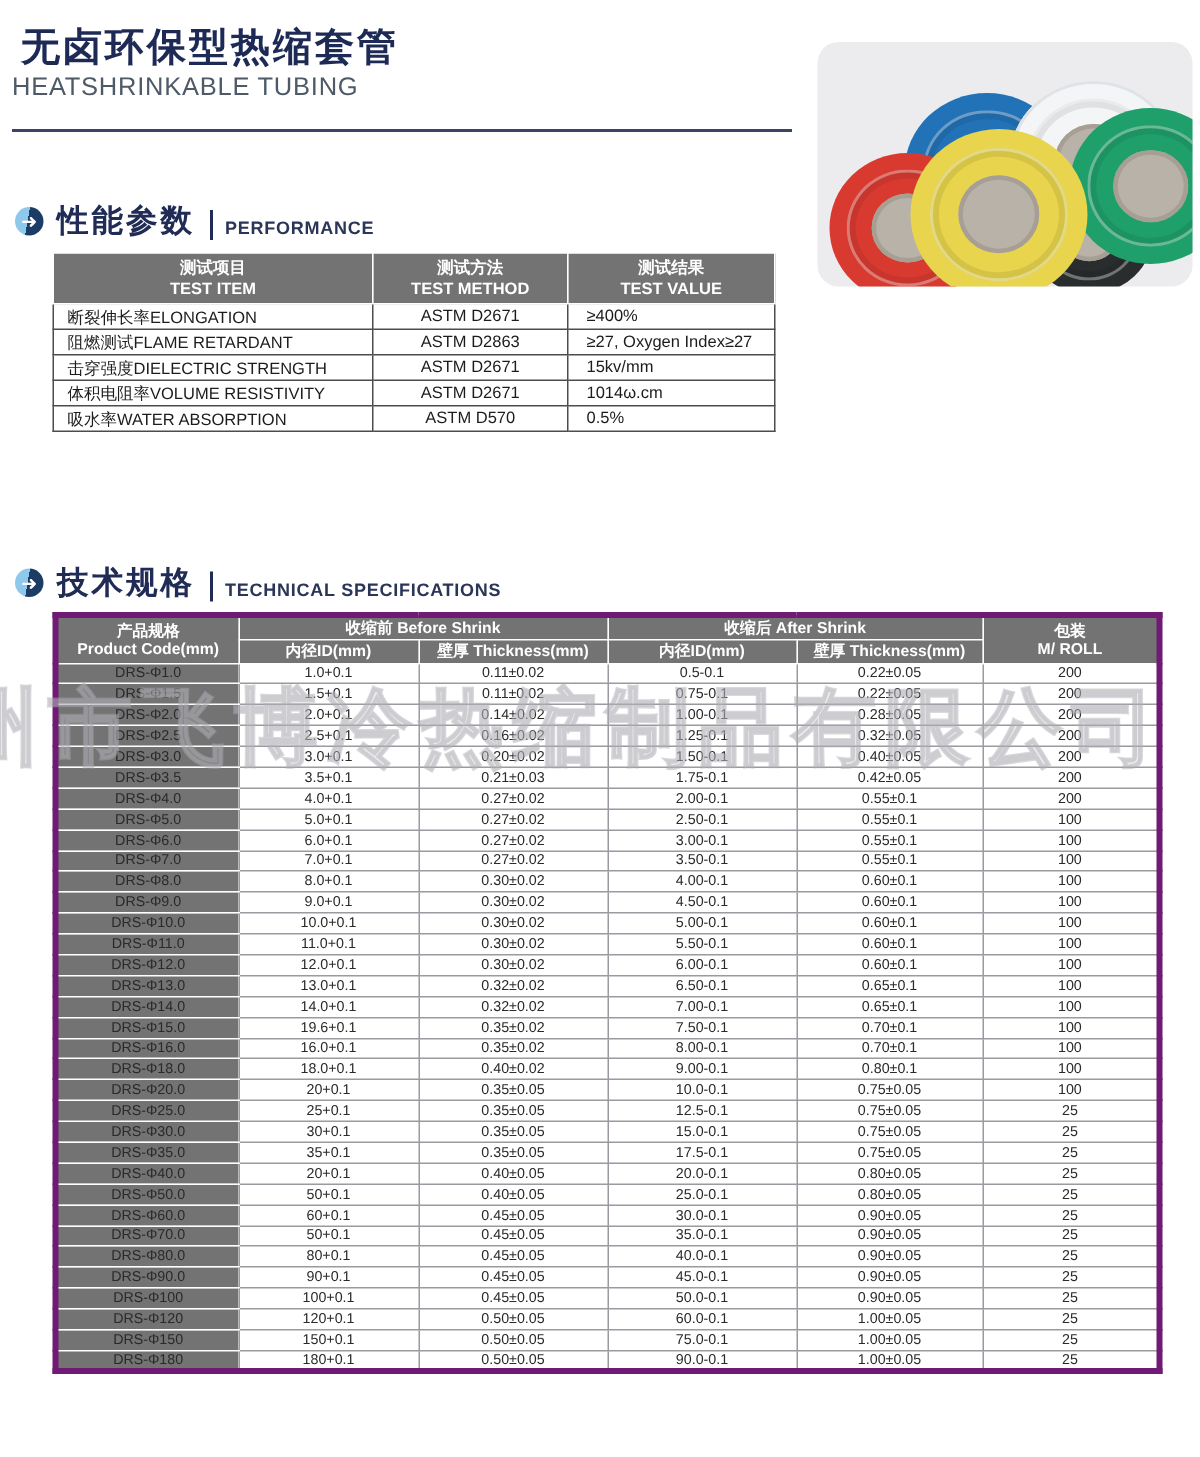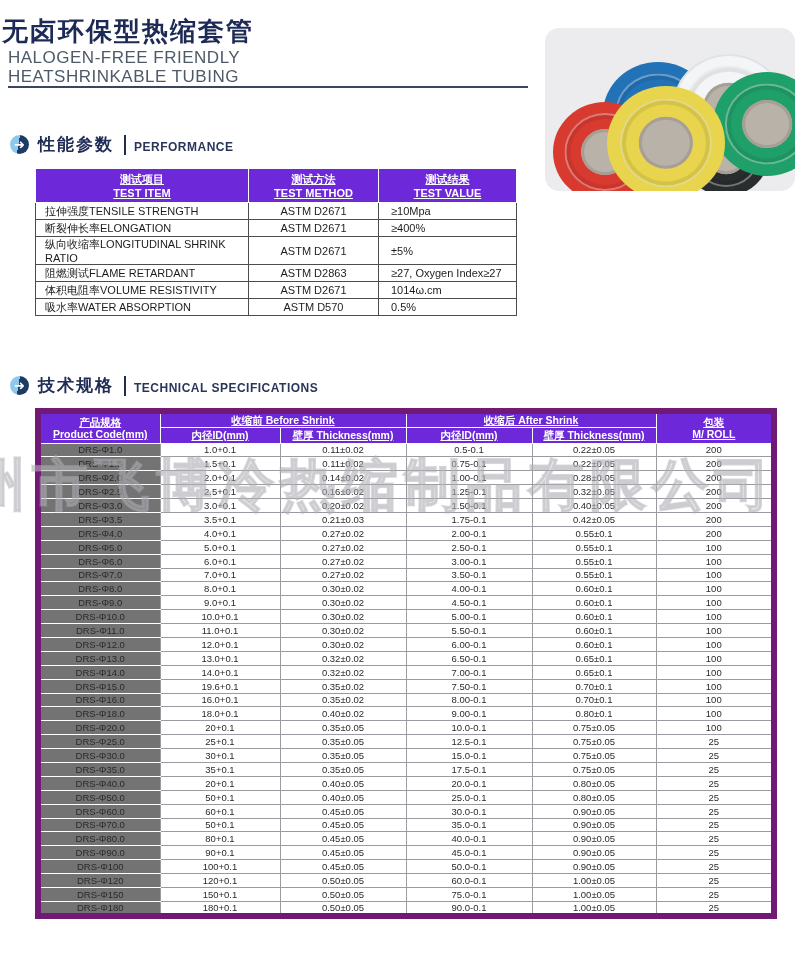--- a/index.html
+++ b/index.html
@@ -6,21 +6,21 @@
   html,body { background:#ffffff; }
   .page {
     position:relative; width:800px; height:971px; margin:0 auto;
     background:#ffffff; overflow:hidden;
     font-family:"Liberation Sans","DejaVu Sans",sans-serif;
     color:#222;
   }
 
   
   .title-cn {
-    position:absolute; left:2px; top:14px;
+    position:absolute; left:14px; top:14px;
     font-size:26px; font-weight:bold; color:#1d2a56; letter-spacing:2px;
   }
   .title-en { position:absolute; left:8px; top:48px; line-height:19px; }
   .title-en div { font-size:17px; color:#4e5a68; letter-spacing:0.5px; }
   .header-rule {
     position:absolute; left:8px; top:86px; width:520px; height:2px;
     background:#3a4563;
   }
 
   
@@ -41,30 +41,30 @@
   }
 
   
   .section-head { position:absolute; left:10px; display:flex; align-items:flex-end; }
   .arrow-icon {
     width:19px; height:19px; border-radius:50%;
     background:linear-gradient(100deg,#8ec9ec 45%,#1c3c66 45%);
     color:#ffffff; font-size:13px; line-height:19px; text-align:center;
     margin-right:9px; align-self:center;
   }
-  .sec-cn { font-size:17px; font-weight:bold; color:#202c55; letter-spacing:2px; }
+  .sec-cn { font-size:21px; font-weight:bold; color:#202c55; letter-spacing:2px; }
   .sec-bar { width:2px; height:20px; background:#202c55; margin:0 8px 1px 10px; }
   .sec-en { font-size:12px; font-weight:bold; color:#2a3558; letter-spacing:0.5px; padding-bottom:2px; }
 
   
   table { border-collapse:collapse; }
   th,td { font-family:"Liberation Sans","DejaVu Sans",sans-serif; }
   thead th {
-    background:#6d28d9; color:#ffffff; font-weight:bold;
-    border:1px solid #ffffff; vertical-align:middle; text-align:center;text-decoration:underline;
+    background:#737373; color:#ffffff; font-weight:bold;
+    border:1px solid #ffffff; vertical-align:middle; text-align:center;
   }
   thead th .cn { display:block; }
   thead th .en { display:block; }
 
   
   .perf-table { position:absolute; left:35px; top:168px; width:481px; table-layout:fixed; }
   .perf-table thead th { font-size:11px; height:34px; line-height:14px; }
   .perf-table col.c1 { width:213px; }
   .perf-table col.c2 { width:130px; }
   .perf-table col.c3 { width:138px; }
@@ -84,39 +84,38 @@
   .spec-table col.s2 { width:120px; }
   .spec-table col.s3 { width:126px; }
   .spec-table col.s4 { width:126px; }
   .spec-table col.s5 { width:124px; }
   .spec-table col.s6 { width:118px; }
   .spec-table td {
     border:1px solid #9a9aa0; font-size:9.5px; color:#2a2a2a;
     height:13.9px; text-align:center; padding:0 2px; background:#ffffff;
   }
   .spec-table td:first-child { background:#737373; border-color:#ffffff #9a9aa0 #ffffff #9a9aa0; }
-  .spec-table { border:6px solid #701a75; }
+  .spec-table { border:4px solid #701a75; }
 
   
   .watermark {
     position:absolute; left:-30px; top:448px; width:880px;
     font-size:56px; font-weight:bold; letter-spacing:6px; white-space:nowrap;
     color:rgba(185,185,192,0.30);
     -webkit-text-stroke:1.5px rgba(170,170,178,0.45);
     pointer-events:none; z-index:5;
   }
 </style>
 </head>
 <body>
 
 <div class="page">
 
   <div class="title-cn">无卤环保型热缩套管</div>
   <div class="title-en">
-    <div>HALOGEN-FREE FRIENDLY</div>
     <div>HEATSHRINKABLE TUBING</div>
   </div>
   <div class="header-rule"></div>
 
   <div class="photo">
     <div class="roll" style="left:58px;top:34px;width:110px;height:104px;background:#2272b8;">
         <div class="rim"></div>
         <div class="core"></div>
       </div>
     <div class="roll" style="left:128px;top:26px;width:112px;height:106px;background:#f3f5f7;box-shadow:inset 0 0 0 2px #dfe3e8;">
@@ -165,38 +164,33 @@
           <span class="en">TEST METHOD</span>
         </th>
         <th>
           <span class="cn">测试结果</span>
           <span class="en">TEST VALUE</span>
         </th>
       </tr>
     </thead>
     <tbody>
         <tr>
-          <td>拉伸强度TENSILE STRENGTH</td>
-          <td>ASTM D2671</td>
-          <td>≥10Mpa</td>
-        </tr>
-        <tr>
           <td>断裂伸长率ELONGATION</td>
           <td>ASTM D2671</td>
           <td>≥400%</td>
         </tr>
         <tr>
-          <td>纵向收缩率LONGITUDINAL SHRINK RATIO</td>
-          <td>ASTM D2671</td>
-          <td>±5%</td>
-        </tr>
-        <tr>
           <td>阻燃测试FLAME RETARDANT</td>
           <td>ASTM D2863</td>
           <td>≥27, Oxygen Index≥27</td>
+        </tr>
+        <tr>
+          <td>击穿强度DIELECTRIC STRENGTH</td>
+          <td>ASTM D2671</td>
+          <td>15kv/mm</td>
         </tr>
         <tr>
           <td>体积电阻率VOLUME RESISTIVITY</td>
           <td>ASTM D2671</td>
           <td>1014ω.cm</td>
         </tr>
         <tr>
           <td>吸水率WATER ABSORPTION</td>
           <td>ASTM D570</td>
           <td>0.5%</td>

